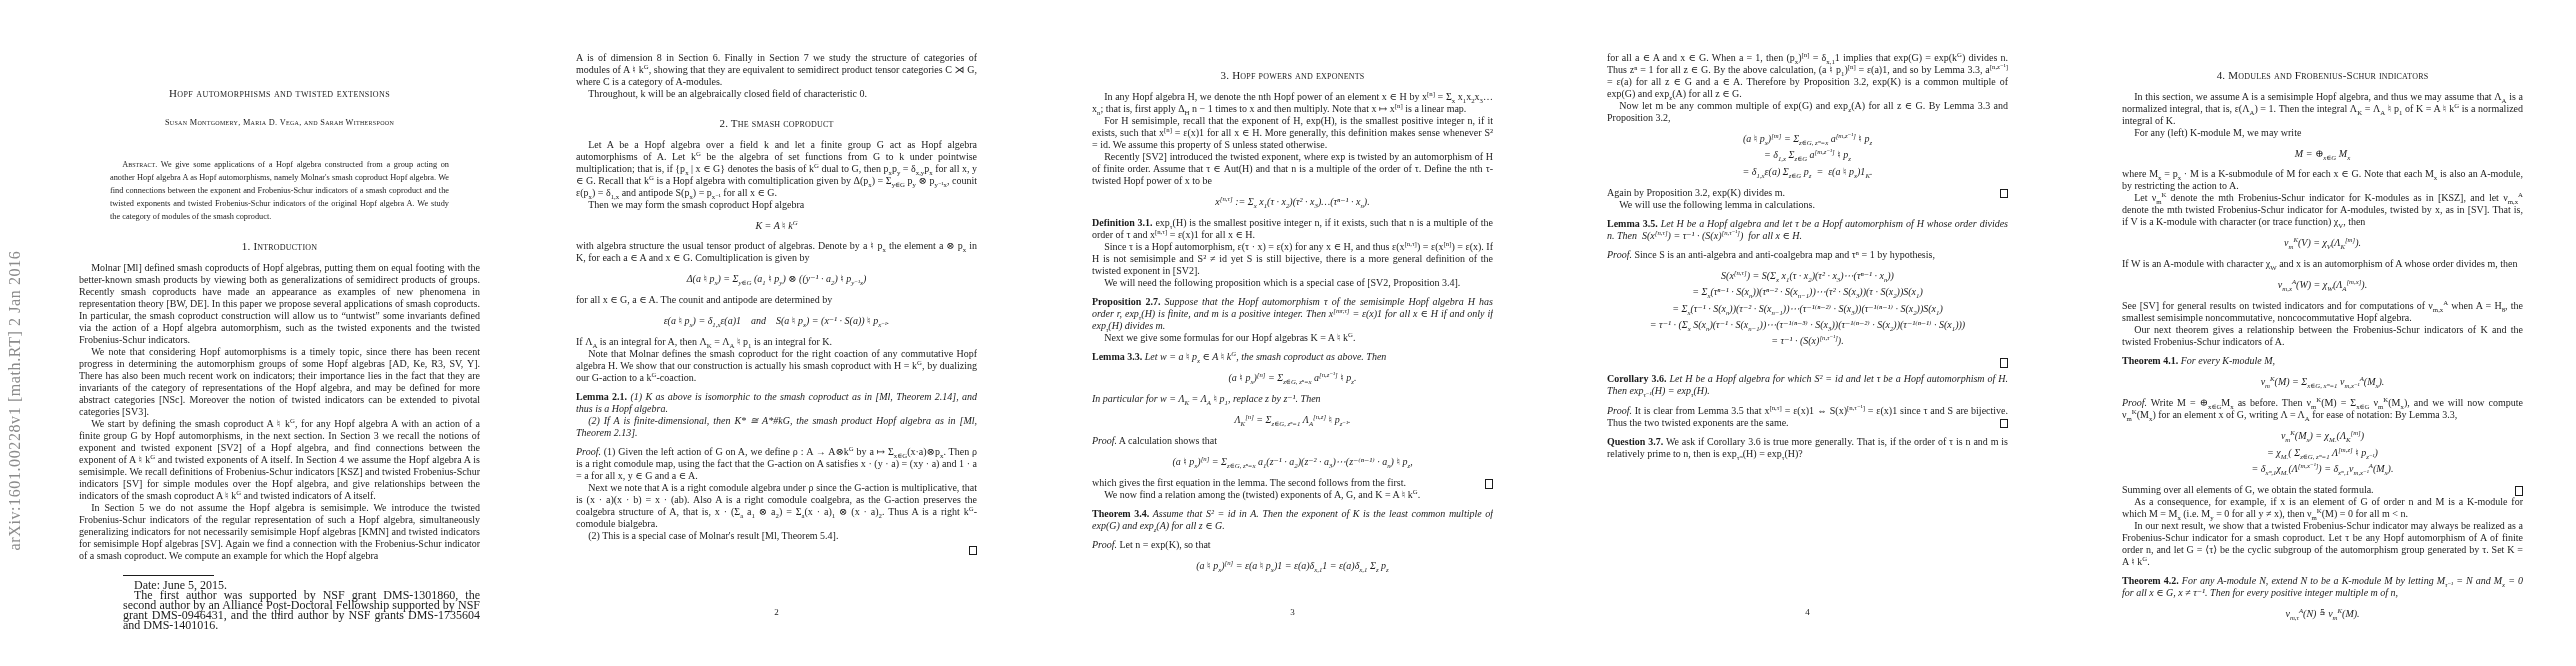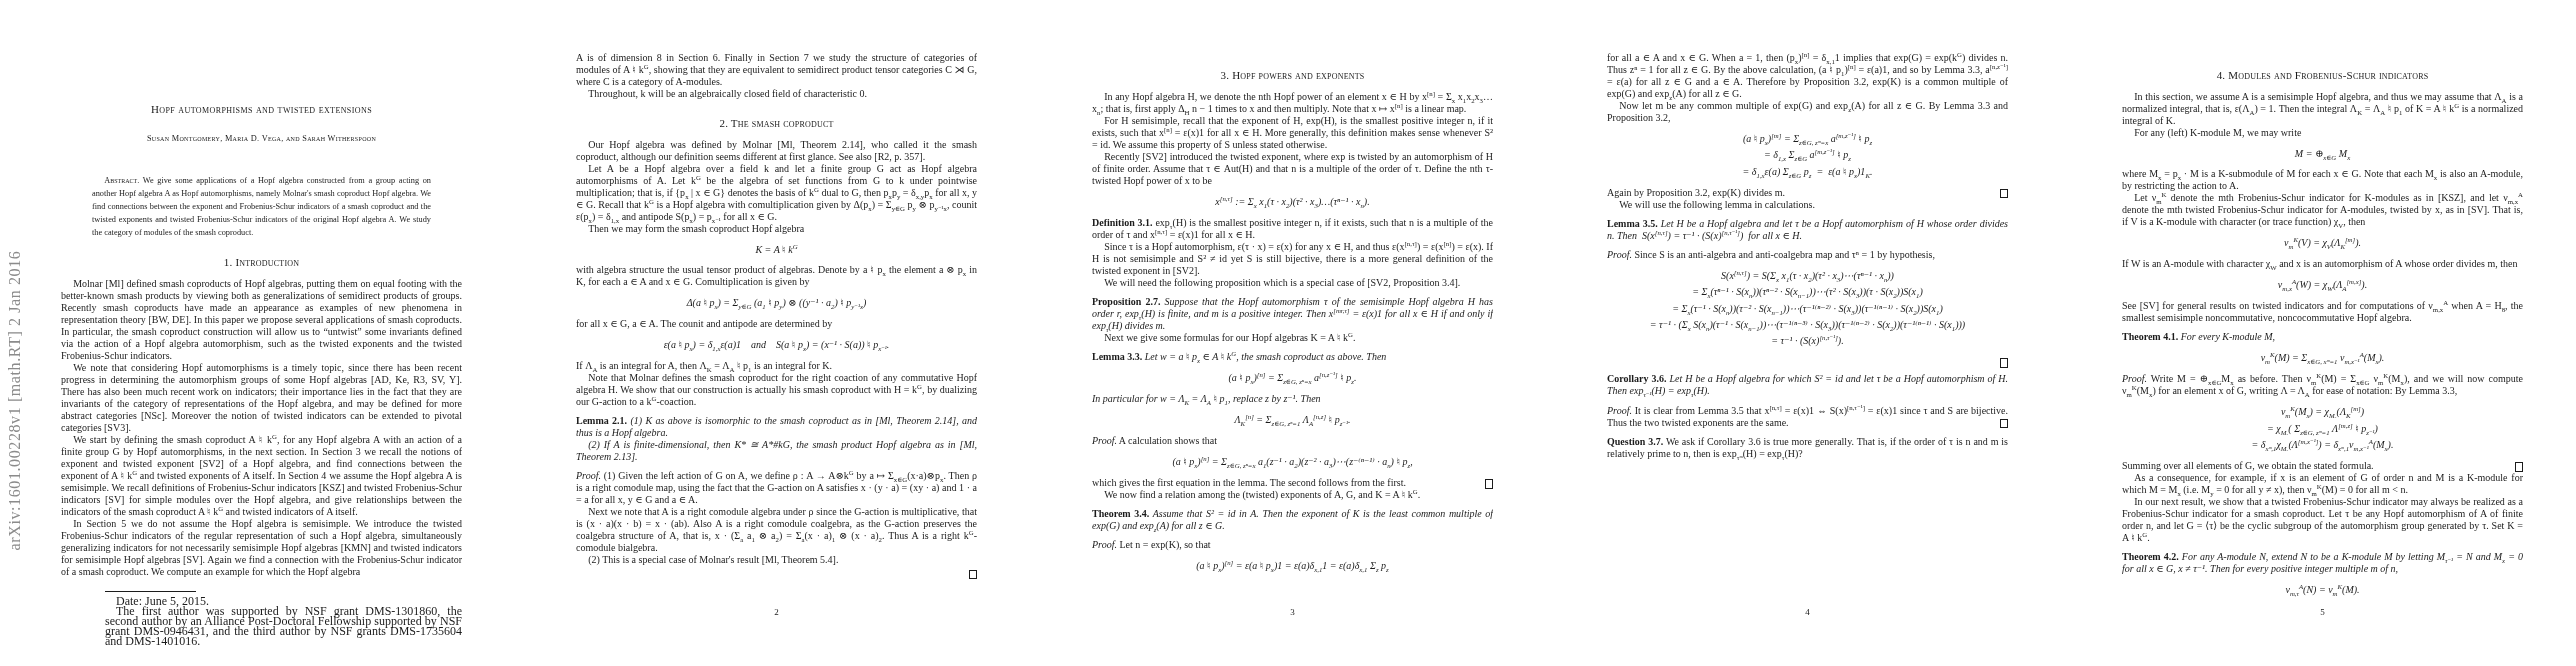--- a/index.html
+++ b/index.html
@@ -11,21 +11,21 @@
   .watermark{
     position:absolute;left:-178px;top:390px;width:389px;height:21px;
     text-align:center;transform:rotate(-90deg);transform-origin:center;
     color:#8b8b8b;font-size:16px;letter-spacing:0.6px;white-space:nowrap;
   }
   .page{
     position:absolute;top:0;width:401px;height:667px;overflow:hidden;
     box-sizing:border-box;padding-top:52px;
     font-size:10px;line-height:12px;text-align:justify;
   }
-  .p1{left:61px;padding-top:16px;}
+  .p1{left:79px;padding-top:0;}
   .p2{left:576px;}
   .p3{left:1092px;}
   .p4{left:1607px;}
   .p5{left:2122px;}
   .title{
     margin:86px 0 0;text-align:center;font-variant:small-caps;
     font-size:11px;letter-spacing:0.4px;line-height:14px;
   }
   .authors{
     margin:17px 0 0;text-align:center;font-variant:small-caps;
@@ -82,21 +82,20 @@
     <div class="footnote">
       <div class="fn-line">Date: June 5, 2015.</div>
       <div class="fn-line">The first author was supported by NSF grant DMS-1301860, the second author by an Alliance Post-Doctoral Fellowship supported by NSF grant DMS-0946431, and the third author by NSF grants DMS-1735604 and DMS-1401016.</div>
     </div>
     <div class="pagenum">1</div>
   </div>
 <div class="page p2">
     <div class="para">A is of dimension 8 in Section 6. Finally in Section 7 we study the structure of categories of modules of A ♮ k<sup>G</sup>, showing that they are equivalent to semidirect product tensor categories C ⋊ G, where C is a category of A-modules.</div>
     <div class="para ind">Throughout, k will be an algebraically closed field of characteristic 0.</div>
     <div class="heading">2. The smash coproduct</div>
-    <div class="para ind">Our Hopf algebra was defined by Molnar [Ml, Theorem 2.14], who called it the smash coproduct, although our definition seems different at first glance.  See also [R2, p. 357].</div>
     <div class="para ind">Let A be a Hopf algebra over a field k and let a finite group G act as Hopf algebra automorphisms of A.  Let k<sup>G</sup> be the algebra of set functions from G to k under pointwise multiplication; that is, if {p<sub>x</sub> | x ∈ G} denotes the basis of k<sup>G</sup> dual to G, then p<sub>x</sub>p<sub>y</sub> = δ<sub>x,y</sub>p<sub>x</sub> for all x, y ∈ G.  Recall that k<sup>G</sup> is a Hopf algebra with comultiplication given by Δ(p<sub>x</sub>) = Σ<sub>y∈G</sub> p<sub>y</sub> ⊗ p<sub>y⁻¹x</sub>, counit ε(p<sub>x</sub>) = δ<sub>1,x</sub> and antipode S(p<sub>x</sub>) = p<sub>x⁻¹</sub> for all x ∈ G.</div>
     <div class="para ind">Then we may form the smash coproduct Hopf algebra</div>
     <div class="math">
       <div class="math-line">K = A ♮ k<sup>G</sup></div>
     </div>
     <div class="para">with algebra structure the usual tensor product of algebras.  Denote by a ♮ p<sub>x</sub> the element a ⊗ p<sub>x</sub> in K, for each a ∈ A and x ∈ G.  Comultiplication is given by</div>
     <div class="math">
       <div class="math-line">Δ(a ♮ p<sub>x</sub>) = Σ<sub>y∈G</sub> (a<sub>1</sub> ♮ p<sub>y</sub>) ⊗ ((y⁻¹ · a<sub>2</sub>) ♮ p<sub>y⁻¹x</sub>)</div>
     </div>
     <div class="para">for all x ∈ G, a ∈ A.  The counit and antipode are determined by</div>
@@ -186,20 +185,21 @@
     <div class="para">where M<sub>x</sub> = p<sub>x</sub> · M is a K-submodule of M for each x ∈ G.  Note that each M<sub>x</sub> is also an A-module, by restricting the action to A.</div>
     <div class="para ind">Let ν<sub>m</sub><sup>K</sup> denote the mth Frobenius-Schur indicator for K-modules as in [KSZ], and let ν<sub>m,x</sub><sup>A</sup> denote the mth twisted Frobenius-Schur indicator for A-modules, twisted by x, as in [SV]. That is, if V is a K-module with character (or trace function) χ<sub>V</sub>, then</div>
     <div class="math">
       <div class="math-line">ν<sub>m</sub><sup>K</sup>(V) = χ<sub>V</sub>(Λ<sub>K</sub><sup>[m]</sup>).</div>
     </div>
     <div class="para">If W is an A-module with character χ<sub>W</sub> and x is an automorphism of A whose order divides m, then</div>
     <div class="math">
       <div class="math-line">ν<sub>m,x</sub><sup>A</sup>(W) = χ<sub>W</sub>(Λ<sub>A</sub><sup>[m,x]</sup>).</div>
     </div>
     <div class="para">See [SV] for general results on twisted indicators and for computations of ν<sub>m,x</sub><sup>A</sup> when A = H<sub>8</sub>, the smallest semisimple noncommutative, noncocommutative Hopf algebra.</div>
+    <div class="para ind">Our next theorem gives a relationship between the Frobenius-Schur indicators of K and the twisted Frobenius-Schur indicators of A.</div>
     <div class="para it lbl-block"><span class="tlbl">Theorem 4.1.</span> For every K-module M,</div>
     <div class="math">
       <div class="math-line">ν<sub>m</sub><sup>K</sup>(M) = Σ<sub>x∈G, xᵐ=1</sub> ν<sub>m,x⁻¹</sub><sup>A</sup>(M<sub>x</sub>).</div>
     </div>
     <div class="para lbl-block"><span class="plbl">Proof.</span> Write M = ⊕<sub>x∈G</sub>M<sub>x</sub> as before.  Then ν<sub>m</sub><sup>K</sup>(M) = Σ<sub>x∈G</sub> ν<sub>m</sub><sup>K</sup>(M<sub>x</sub>), and we will now compute ν<sub>m</sub><sup>K</sup>(M<sub>x</sub>) for an element x of G, writing Λ = Λ<sub>A</sub> for ease of notation: By Lemma 3.3,</div>
     <div class="math">
       <div class="math-line">ν<sub>m</sub><sup>K</sup>(M<sub>x</sub>) = χ<sub>Mₓ</sub>(Λ<sub>K</sub><sup>[m]</sup>)</div>
       <div class="math-line">= χ<sub>Mₓ</sub>( Σ<sub>z∈G, zᵐ=1</sub> Λ<sup>[m,z]</sup> ♮ p<sub>z⁻¹</sub>)</div>
       <div class="math-line">= δ<sub>xᵐ,1</sub>χ<sub>Mₓ</sub>(Λ<sup>[m,x⁻¹]</sup>)  =  δ<sub>xᵐ,1</sub>ν<sub>m,x⁻¹</sub><sup>A</sup>(M<sub>x</sub>).</div>
     </div>

